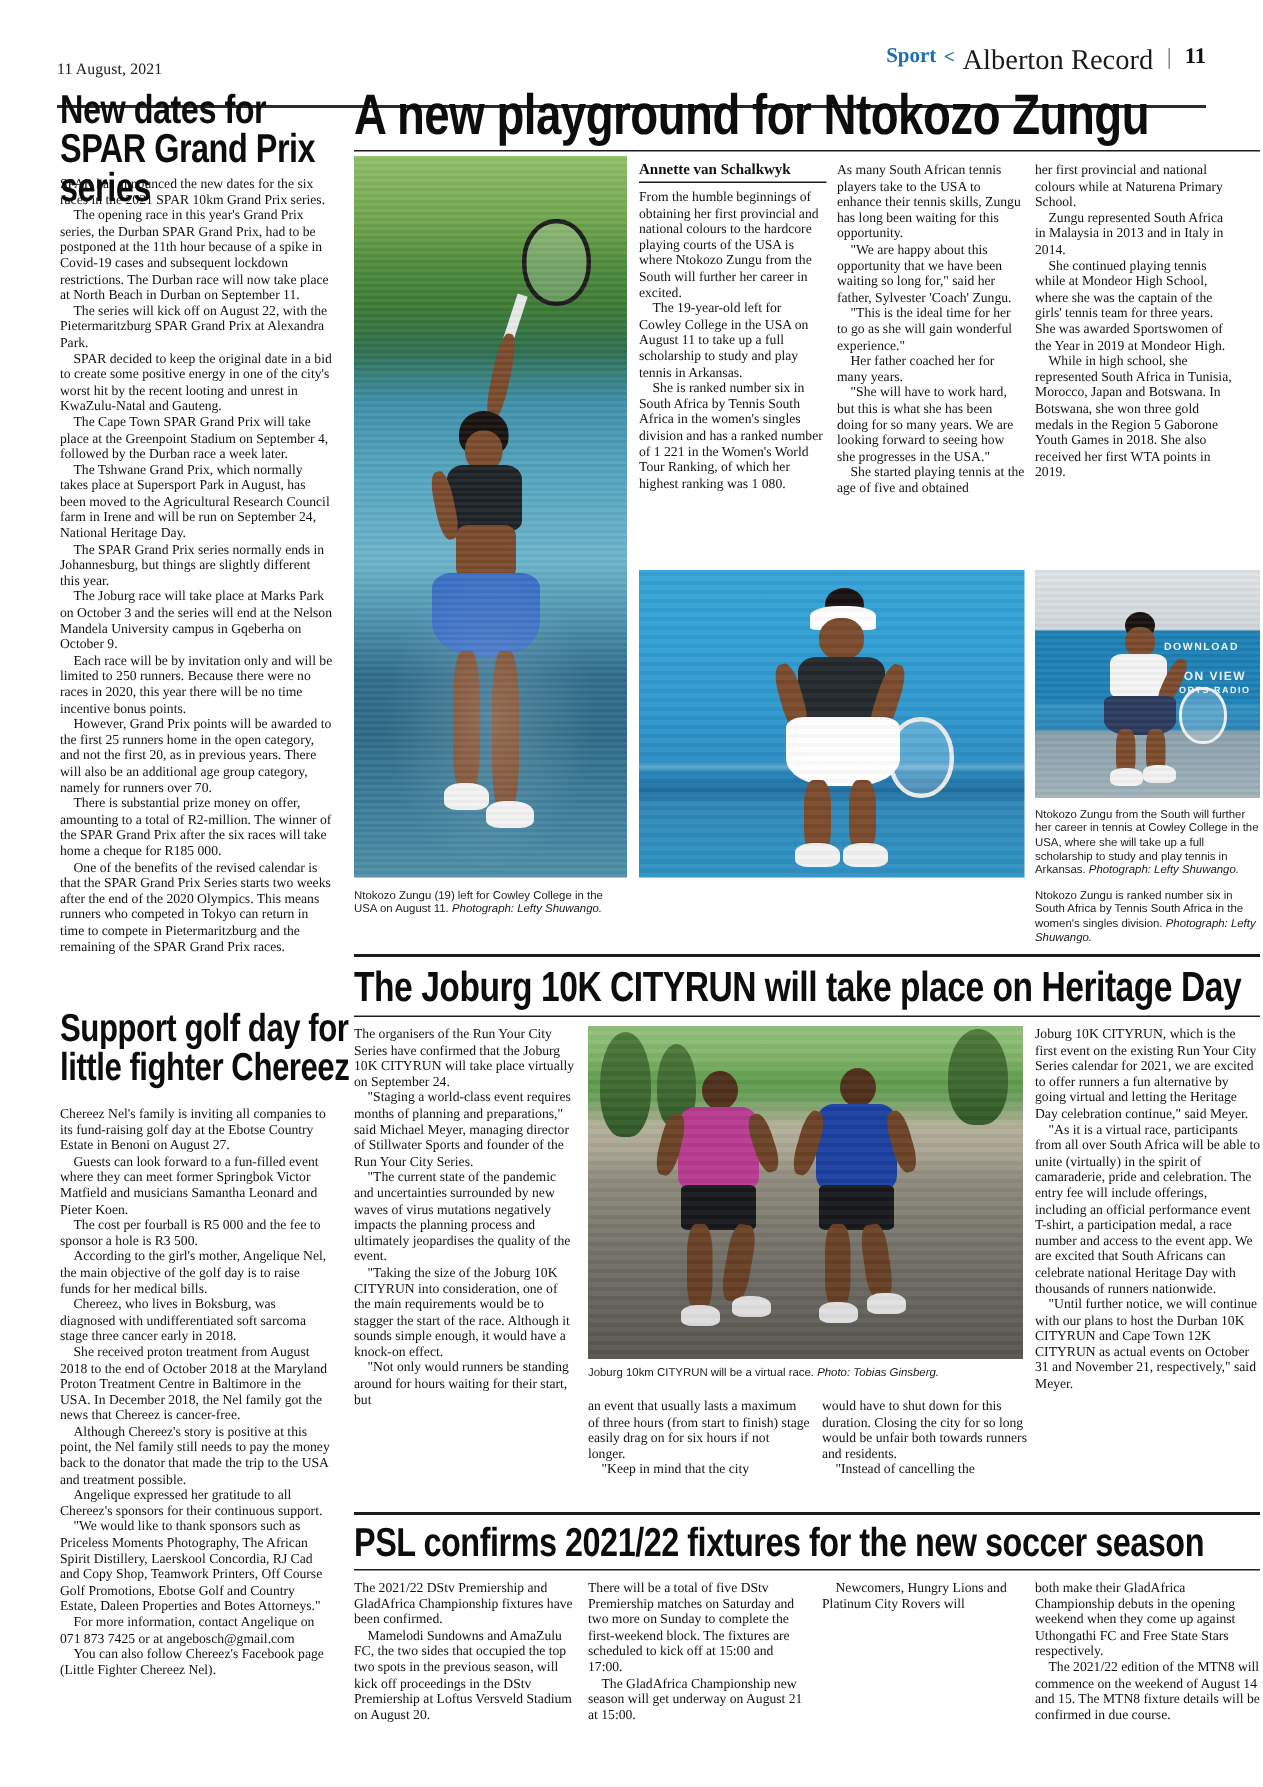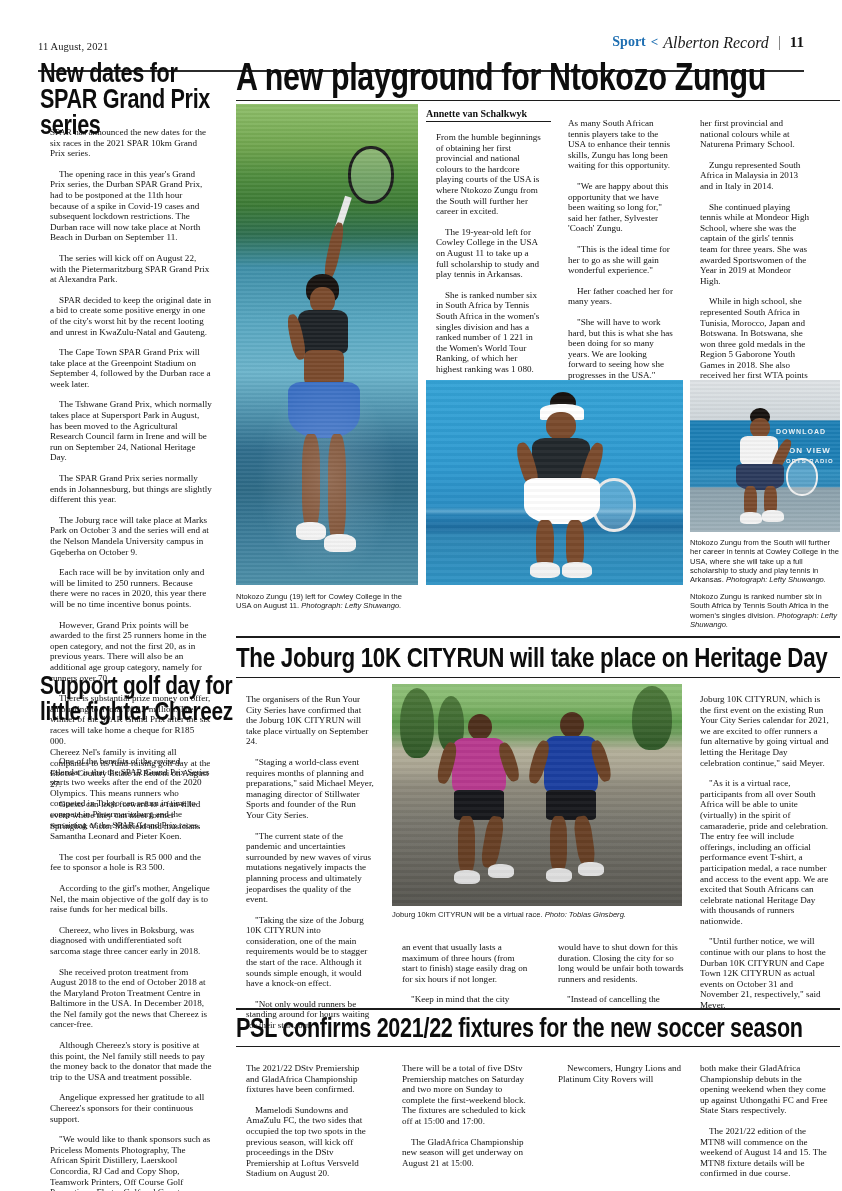--- a/index.html
+++ b/index.html
@@ -49,22 +49,21 @@
     font-family: "Liberation Serif", serif;
     font-size: 14px;
   }
   .mh-arrow {
     color: #1f6fb2;
     font-weight: bold;
     font-size: 13px;
   }
   .mh-paper {
     color: #1a1a1a;
-    font-size: 16px;
-    font-style: italic;
+    font-size: 19px;
   }
   .mh-rule {
     display: inline-block;
     width: 1px;
     height: 14px;
     background: #888;
     margin: 0 5px;
     position: relative;
     top: 2px;
   }
@@ -85,21 +84,21 @@
     margin: 0;
   }
   .body-col {
     font-family: "Liberation Serif", serif;
     font-size: 9.1px;
     line-height: 10.6px;
     text-align: left;
     color: #121212;
   }
   .body-col p {
-    margin: 10px;
+    margin: 0;
     text-indent: 9px;
   }
   .body-col p.first {
     text-indent: 0;
   }
   .byline {
     font-family: "Liberation Serif", serif;
     font-weight: bold;
     font-size: 10px;
     color: #101010;

